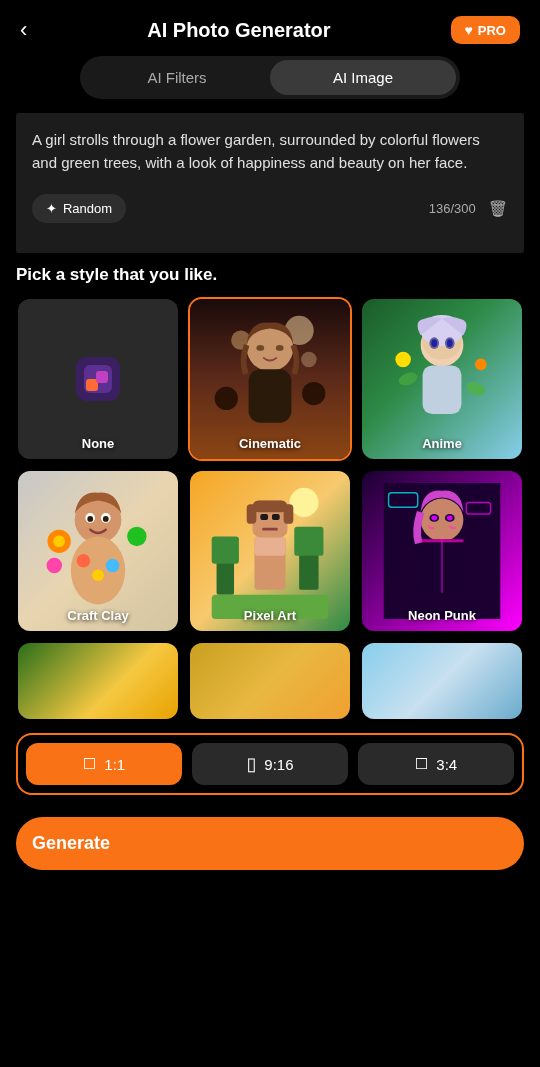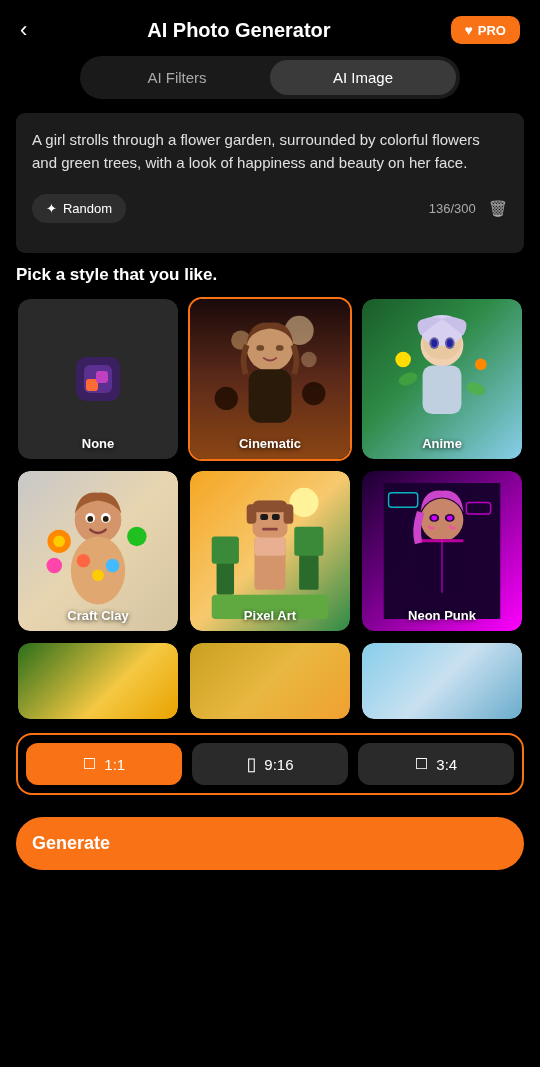--- a/index.html
+++ b/index.html
@@ -69,21 +69,21 @@
     }
     .tab.active {
       background: #3a3a3a;
       color: #fff;
     }
 
     
     .prompt-container {
       margin: 0 16px 12px;
       background: #1c1c1c;
-      border-radius: 9px;
+      border-radius: 3px;
       padding: 16px;
       min-height: 140px;
       position: relative;
     }
     .prompt-text {
       color: #e0e0e0;
       font-size: 15px;
       line-height: 1.5;
     }
     .prompt-footer {
@@ -137,21 +137,21 @@
       aspect-ratio: 1/1;
       cursor: pointer;
       border: 2.5px solid transparent;
     }
     .style-card.selected {
       border-color: #f97316;
     }
     .style-card-inner {
       width: 100%;
       height: 100%;
-      border-radius: 12px;
+      border-radius: 3px;
       overflow: hidden;
       position: relative;
     }
     .style-label {
       position: absolute;
       bottom: 8px;
       left: 0;
       right: 0;
       text-align: center;
       font-size: 13px;

